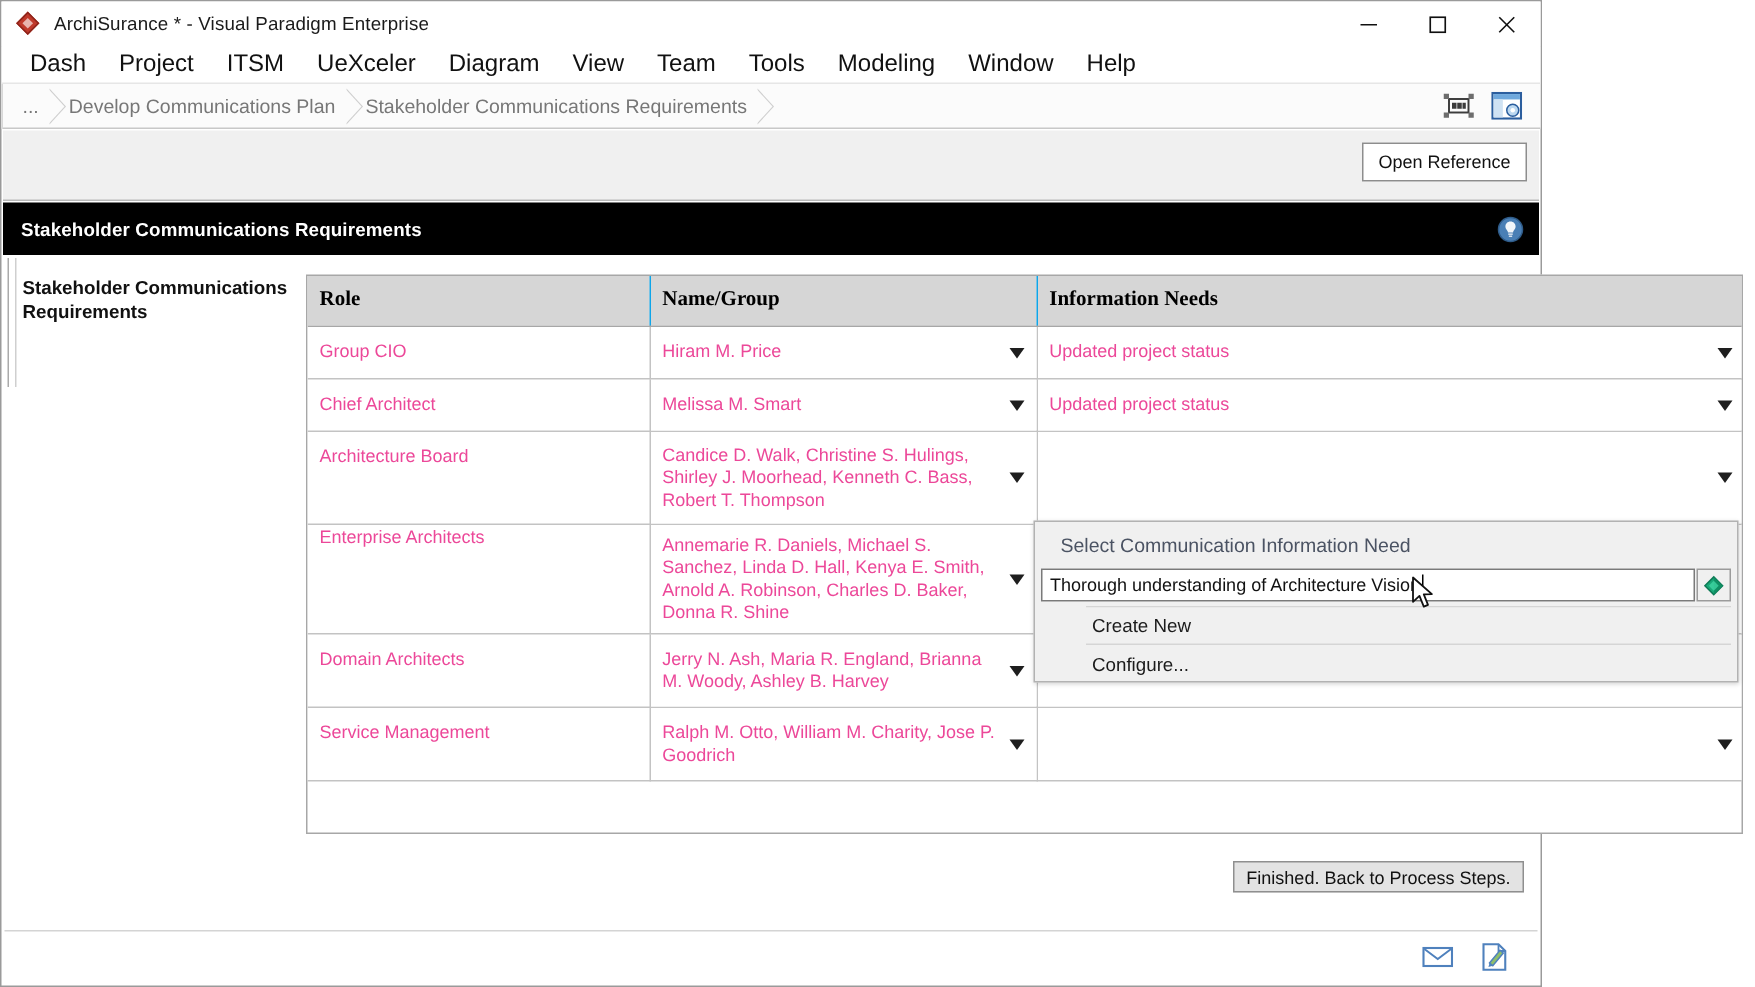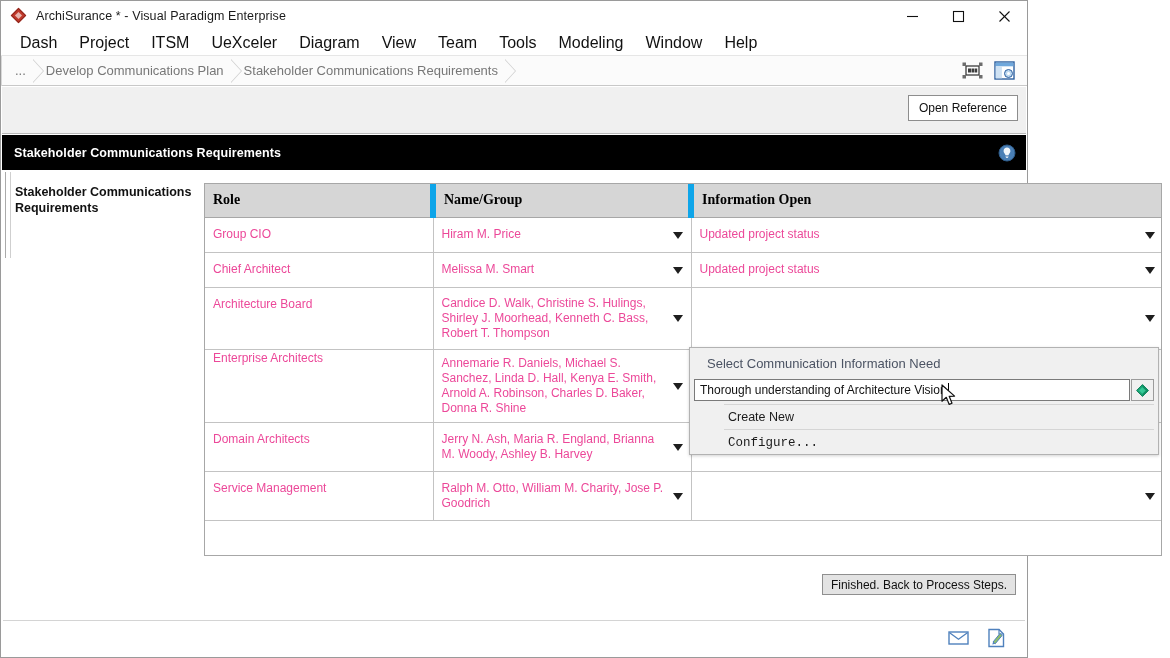--- a/index.html
+++ b/index.html
@@ -155,21 +155,21 @@
   .table-wrap {
     position: absolute; left: 202px; top: 13px;
     width: 958px; height: 373px;
     border: 1px solid #a7a7a7;
     background: #ffffff;
     overflow: hidden;
   }
   table.grid { border-collapse: collapse; width: 100%; table-layout: fixed; }
   table.grid th {
     background: #d6d6d6;
-    border-right: 6px solid #0ea5e9;
+    border-right: 1px solid #0ea5e9;
     border-bottom: 1px solid #a7a7a7;
     text-align: left;
     font-family: "Liberation Serif", serif;
     font-size: 14px; font-weight: bold; color: #000;
     padding: 6px 0 6px 8px;
     height: 33px;
   }
   table.grid th:last-child { border-right: none; }
   table.grid td {
     border-right: 1px solid #c3c3c3;
@@ -232,21 +232,21 @@
   .popup-list {
     position: absolute; left: 34px; top: 57px; right: 4px; bottom: 2px;
     background: #f0f0f0;
   }
   .popup-item {
     height: 25px; display: flex; align-items: center;
     padding-left: 4px;
     font-size: 12.5px; color: #1b1b1b;
     border-bottom: 1px solid #d5d5d5;
   }
-  .popup-item:last-child { border-bottom: none; font-family: Liberation Mono, monospace; }
+  .popup-item:last-child { border-bottom: none; }
   .popup-sep-line {
     position: absolute; left: 34px; top: 56px; right: 4px; height: 1px;
     background: #d5d5d5;
   }
 
   
   .cursor {
     position: absolute; left: 940px; top: 383px;
     z-index: 60; pointer-events: none;
   }
@@ -384,21 +384,21 @@
       <table class="grid">
         <colgroup>
           <col class="col-role">
             <col class="col-name">
             <col class="col-info">
         </colgroup>
         <thead>
           <tr>
             <th>Role</th>
             <th>Name/Group</th>
-            <th>Information Open</th>
+            <th>Information Needs</th>
           </tr>
         </thead>
         <tbody>
           <tr style="height:35px;">
             <td>Group CIO</td>
             <td class="cell-combo">
               <span>Hiram M. Price</span>
               <span class="caret"></span>
             </td>
             <td class="cell-combo">

